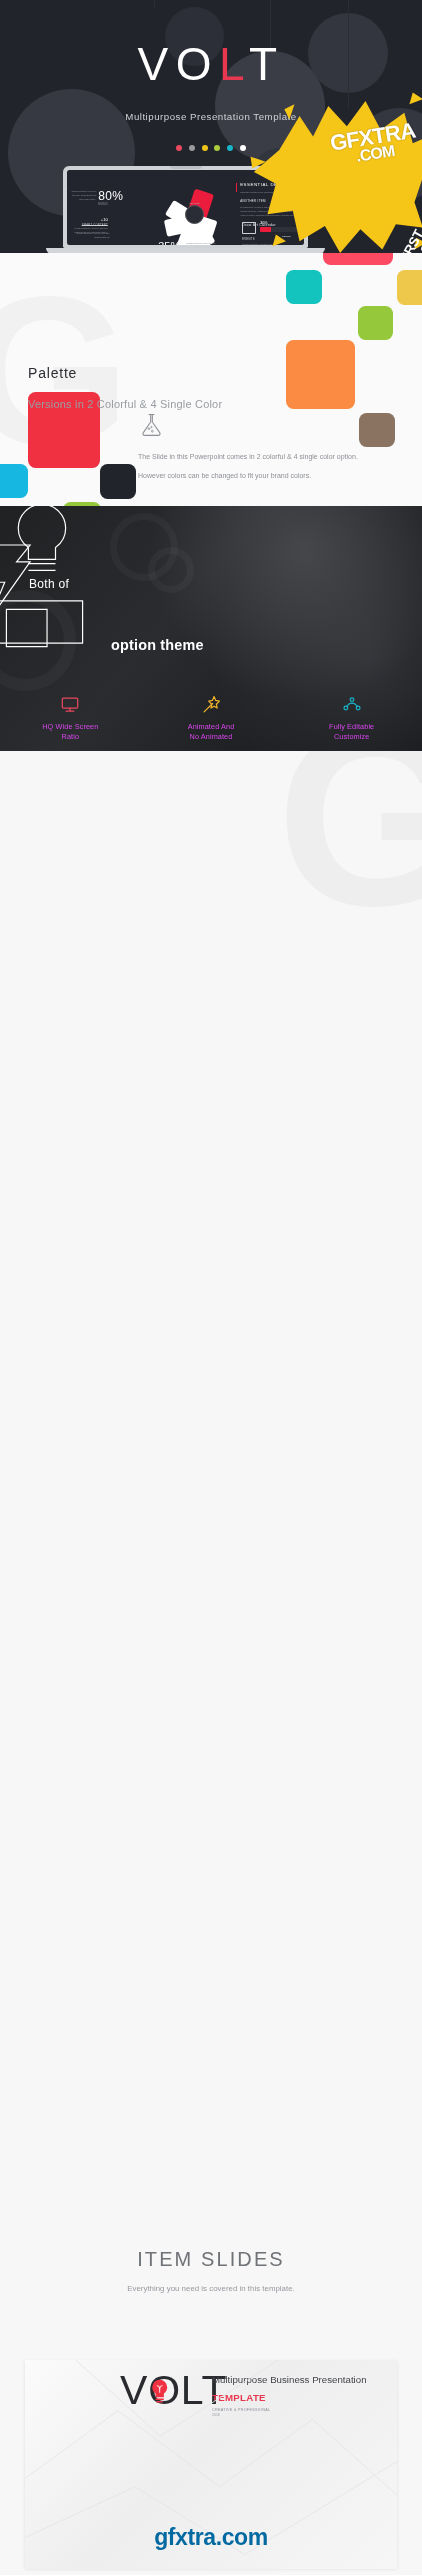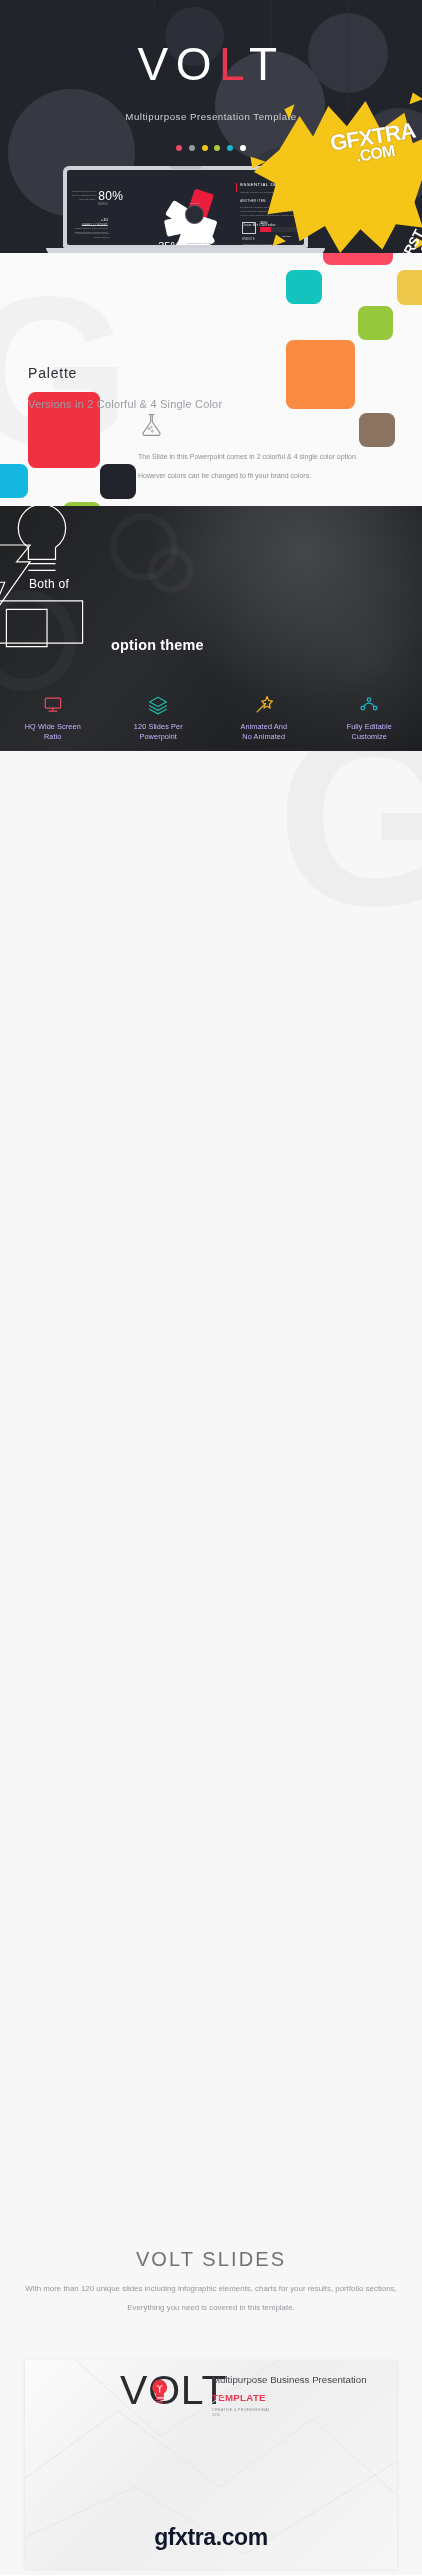--- a/index.html
+++ b/index.html
@@ -90,42 +90,42 @@
   }
   .dark-gear { position:absolute; border-radius:50%; border:7.6px solid rgba(255,255,255,.035); }
   .both-of { position:absolute; left:29px; top:71px; font-size:12px; color:#fff; font-weight:400; letter-spacing:0.3px;}
   .bd { position:absolute; left:29px; top:86px; font-size:32px; font-weight:400; letter-spacing:0.4px; line-height:1.12;}
   .bd .b { color:#e8495e; }
   .bd .amp { color:#d8b46a; }
   .bd .d { color:#c7cf52; }
   .ct { position:absolute; left:111px; top:131px; font-size:14.4px; color:#fff; font-weight:bold; letter-spacing:0.2px;}
   .outline-logo { position:absolute; left:-18.6px; top:-5px; width:127px; height:182px; }
   .feat-row { position:absolute; left:0; width:422px; display:flex; }
-  .feat { flex:1; text-align:center; color:#c4b5fd; }
+  .feat { flex:1; text-align:center; color:#d946ef; }
   .feat .ic { height:22px; display:flex; align-items:flex-end; justify-content:center; margin-bottom:6.8px;}
   .feat .lbl { font-size:7.3px; line-height:1.45; letter-spacing:0.1px;}
 
   
   .slides-sec { position:relative; width:422px; height:1824px; background:#f7f7f7; overflow:hidden; }
   .ss-title { position:absolute; left:0; right:0; top:1497px; text-align:center; font-size:20px; color:#6f7276; letter-spacing:2.1px; font-weight:300;}
   .ss-body { position:absolute; left:0; right:0; top:1531px; text-align:center; font-size:7.9px; color:#96999e; line-height:1.72;}
   .ss-body p+p { margin-top:5px;}
 
   .hero-slide { position:absolute; left:25px; top:1609px; width:372px; height:209px;
      background:linear-gradient(135deg,#fbfbfb 0%,#eeeeef 45%,#f6f6f7 100%);
      box-shadow:0 0.8px 3.4px rgba(0,0,0,.1); overflow:hidden;}
   .hs-volt { position:absolute; left:95px; top:6.8px; font-size:41px; color:#2a2b2f; letter-spacing:0.8px; font-weight:300;}
   .hs-bulb { position:absolute; left:125px; top:18.6px; width:19.4px; height:25px;}
   .hs-right { position:absolute; left:187px; top:13.5px; }
   .hs-right .l1 { font-size:9.7px; color:#414348; }
   .hs-right .l2 { font-size:9.7px; color:#e8384f; font-weight:bold; letter-spacing:0.3px; margin-top:7px;}
   .hs-right .l3 { font-size:3.7px; color:#8a8d92; letter-spacing:0.3px; margin-top:5px;}
   .hs-right .l4 { font-size:3.5px; color:#9a9da2; margin-top:1.7px;}
   .gfxtra-foot { position:absolute; left:0; right:0; bottom:24px; text-align:center;
-     font-size:23px; font-weight:bold; color:#0f172a; letter-spacing:-0.4px; }
+     font-size:23px; font-weight:bold; color:#0369a1; letter-spacing:-0.4px; }
 </style>
 </head>
 <body>
 
 <div class="page">
 
   <section class="hero">
     <div class="bokeh b1"></div>
     <div class="bokeh b2"></div>
     <div class="bokeh b3"></div>
@@ -302,33 +302,20 @@
               <path d="M13,17 L13,21 M8,21 L18,21"></path>
             </svg>
           </div>
                    <div class="lbl">
             <div>HQ Wide Screen</div>
             <div>Ratio</div>
           </div>
         </div>
         <div class="feat">
           <div class="ic">
-            <svg viewBox="0 0 26 26" width="20" height="20" fill="none" stroke="#1fb8a6" stroke-width="1.6" stroke-linecap="round" stroke-linejoin="round" aria-hidden="true">
-              <path d="M13,3 L24,9 L13,15 L2,9 Z"></path>
-              <path d="M2,14 L13,20 L24,14"></path>
-              <path d="M2,18.5 L13,24.5 L24,18.5"></path>
-            </svg>
-          </div>
-                   <div class="lbl">
-            <div>120 Slides Per</div>
-            <div>Powerpoint</div>
-          </div>
-        </div>
-        <div class="feat">
-          <div class="ic">
             <svg viewBox="0 0 26 26" width="20" height="20" fill="none" stroke="#f0b429" stroke-width="1.6" stroke-linecap="round" stroke-linejoin="round" aria-hidden="true">
               <path d="M4,22 L15,11"></path>
               <path d="M17,2 L19,7 L24,8 L20,12 L21,17 L17,14.5 L13,17 L14,12 L10,8 L15,7 Z"></path>
             </svg>
           </div>
                    <div class="lbl">
             <div>Animated And</div>
             <div>No Animated</div>
           </div>
         </div>
@@ -347,23 +334,22 @@
           </div>
         </div>
       </div>
 
   </section>
 
   <section class="slides-sec">
 
     <div class="watermark-g" style="right:-51px;top:-34px;font-size:253px;">G</div>
 
-    <h2 class="ss-title">VOLT SLIDES</h2>
+    <h2 class="ss-title">ITEM SLIDES</h2>
     <div class="ss-body">
-      <p>With more than 120 unique slides including infographic elements, charts for your results, portfolio sections,</p>
       <p>Everything you need is covered in this template.</p>
     </div>
 
     <div class="hero-slide">
       <div class="hs-volt">VOLT</div>
       <svg class="hs-bulb" viewBox="0 0 23 30" xmlns="http://www.w3.org/2000/svg" aria-hidden="true">
         <path d="M11.5,1 a9,9 0 0 0 -9,9 a9,9 0 0 0 4,7.4 l0,4.6 l10,0 l0,-4.6 a9,9 0 0 0 4,-7.4 a9,9 0 0 0 -9,-9z" fill="#ef3142"></path>
         <rect x="6.5" y="23.5" width="10" height="1.8" rx=".6" fill="#ef3142"></rect>
         <rect x="7.5" y="26.5" width="8" height="1.8" rx=".6" fill="#ef3142"></rect>
         <path d="M11.5,16 l0,-5 M11.5,11 a3,3 0 0 1 3,-3 M11.5,11 a3,3 0 0 0 -3,-3" fill="none" stroke="#fff" stroke-width="1.1" stroke-linecap="round"></path>

